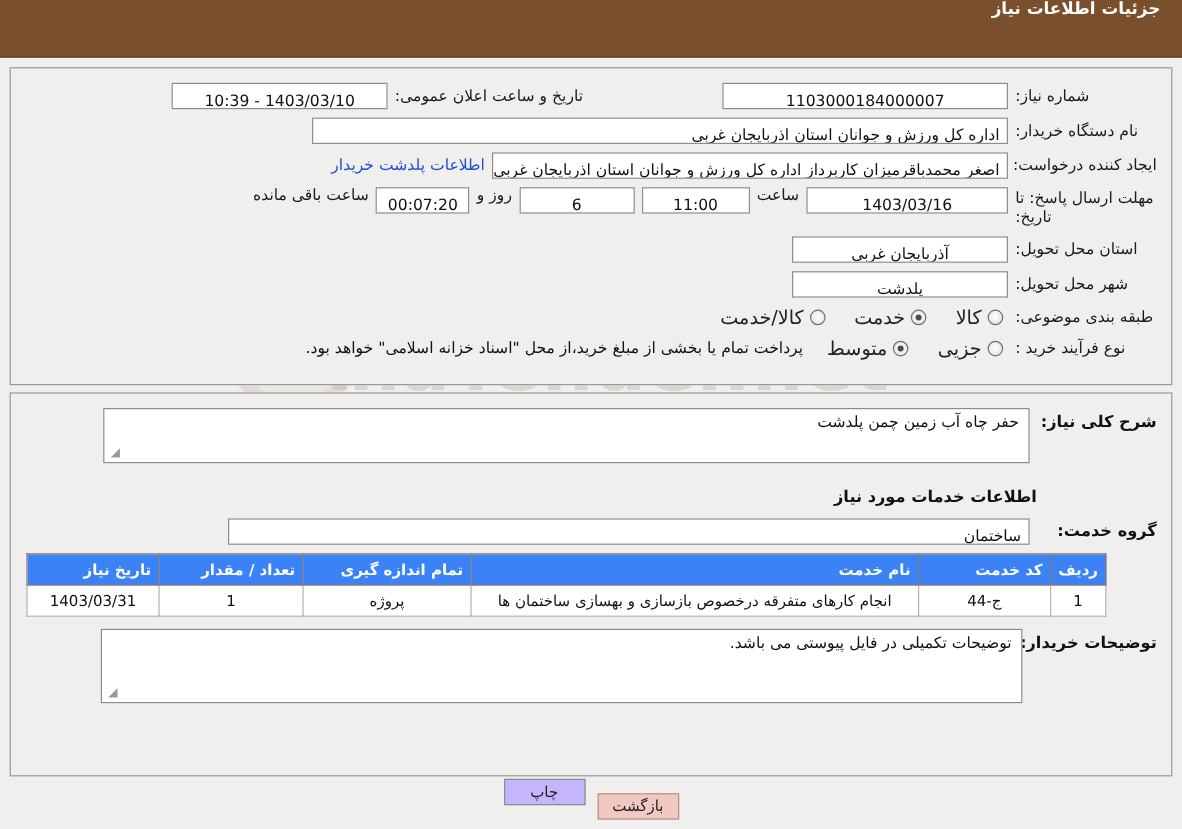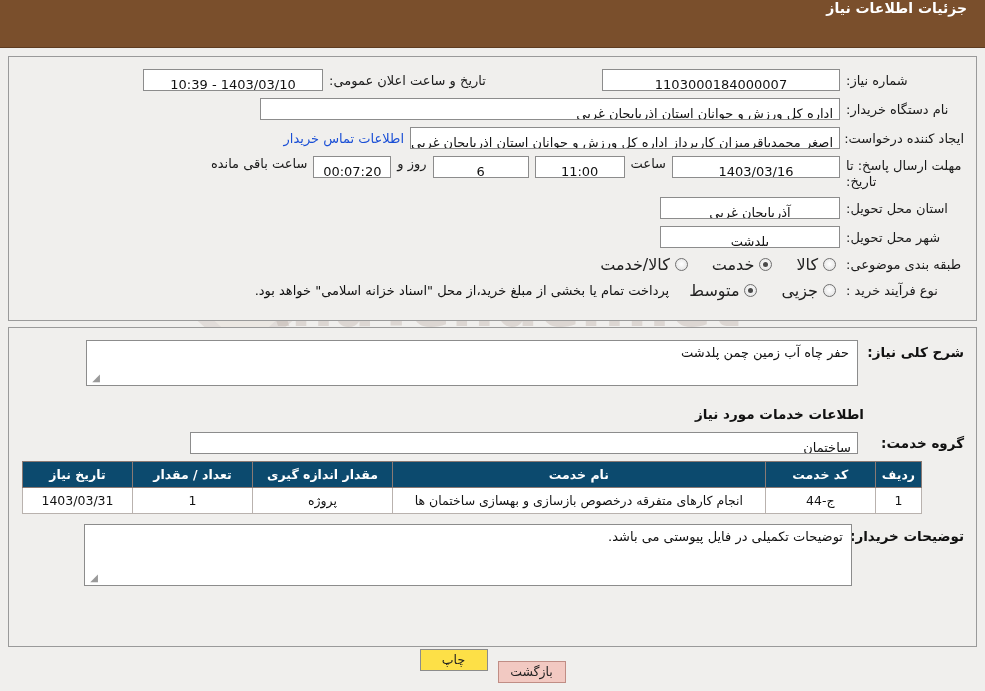--- a/index.html
+++ b/index.html
@@ -197,27 +197,27 @@
   }
   .f-group { width: 668px; }
 
   table.svc {
     border-collapse: collapse;
     width: 900px;
     margin: 6px 0 0 0;
     font-size: 12.5px;
   }
   table.svc th {
-    background: #0c4a6e;
+    background: #3b82f6;
     color: #ffffff;
     border: 1px solid #8a7973;
     font-weight: bold;
     height: 26px;
     padding: 2px 6px;
-    text-align: center;
+    text-align: right;
     white-space: nowrap;
   }
   table.svc td {
     border: 1px solid #b9b2ae;
     background: #ffffff;
     height: 26px;
     padding: 2px 6px;
     text-align: center;
     color: #111;
   }
@@ -235,21 +235,21 @@
     min-width: 68px;
     height: 22px;
     line-height: 20px;
     text-align: center;
     font-size: 12.5px;
     border: 1px solid #8c8c8c;
     background: #e9e7e4;
     cursor: pointer;
     padding: 0 10px;
   }
-  .btn.print { background: #fde047; }
+  .btn.print { background: #c4b5fd; }
   .btn.back { background: #f2c9c2; border-color: #c08d85; margin-top: 12px; }
 
   .spacer { flex: 1; }
 </style>
 </head>
 <body>
 
 <div class="page">
 
   <div class="watermark">
@@ -273,21 +273,21 @@
     </div>
 
     <div class="row">
       <div class="lbl w-label-right">نام دستگاه خریدار:</div>
       <div class="field f-buyer">اداره کل ورزش و جوانان استان اذربایجان غربی</div>
     </div>
 
     <div class="row">
       <div class="lbl w-label-right">ایجاد کننده درخواست:</div>
       <div class="field f-creator">اصغر محمدباقرمیزان کاربرداز اداره کل ورزش و جوانان استان اذربایجان غربی</div>
-      <div class="link">اطلاعات تماس خریدار</div>
+      <div class="link">اطلاعات پلدشت خریدار</div>
     </div>
 
     <div class="row" style="align-items:flex-start;">
       <div class="lbl w-label-right" style="line-height:16px; padding-top:2px;">
         <span>مهلت ارسال پاسخ: تا</span><br>
         <span>تاریخ:</span>
       </div>
       <div class="field center f-deadline-date">1403/03/16</div>
       <div class="lbl">ساعت</div>
       <div class="field center f-deadline-time">11:00</div>
@@ -358,21 +358,21 @@
       <div class="sec-title" style="width:100px;">گروه خدمت:</div>
       <div class="field f-group">ساختمان</div>
     </div>
 
     <table class="svc" style="margin-right:42px;">
       <thead>
         <tr>
           <th style="width:40px;">ردیف</th>
           <th style="width:110px;">کد خدمت</th>
           <th>نام خدمت</th>
-          <th style="width:140px;">مقدار اندازه گیری</th>
+          <th style="width:140px;">تمام اندازه گیری</th>
           <th style="width:120px;">تعداد / مقدار</th>
           <th style="width:110px;">تاریخ نیاز</th>
         </tr>
       </thead>
       <tbody>
         <tr>
           <td>1</td>
           <td>ج-44</td>
           <td>انجام کارهای متفرقه درخصوص بازسازی و بهسازی ساختمان ها</td>
           <td>پروژه</td>

